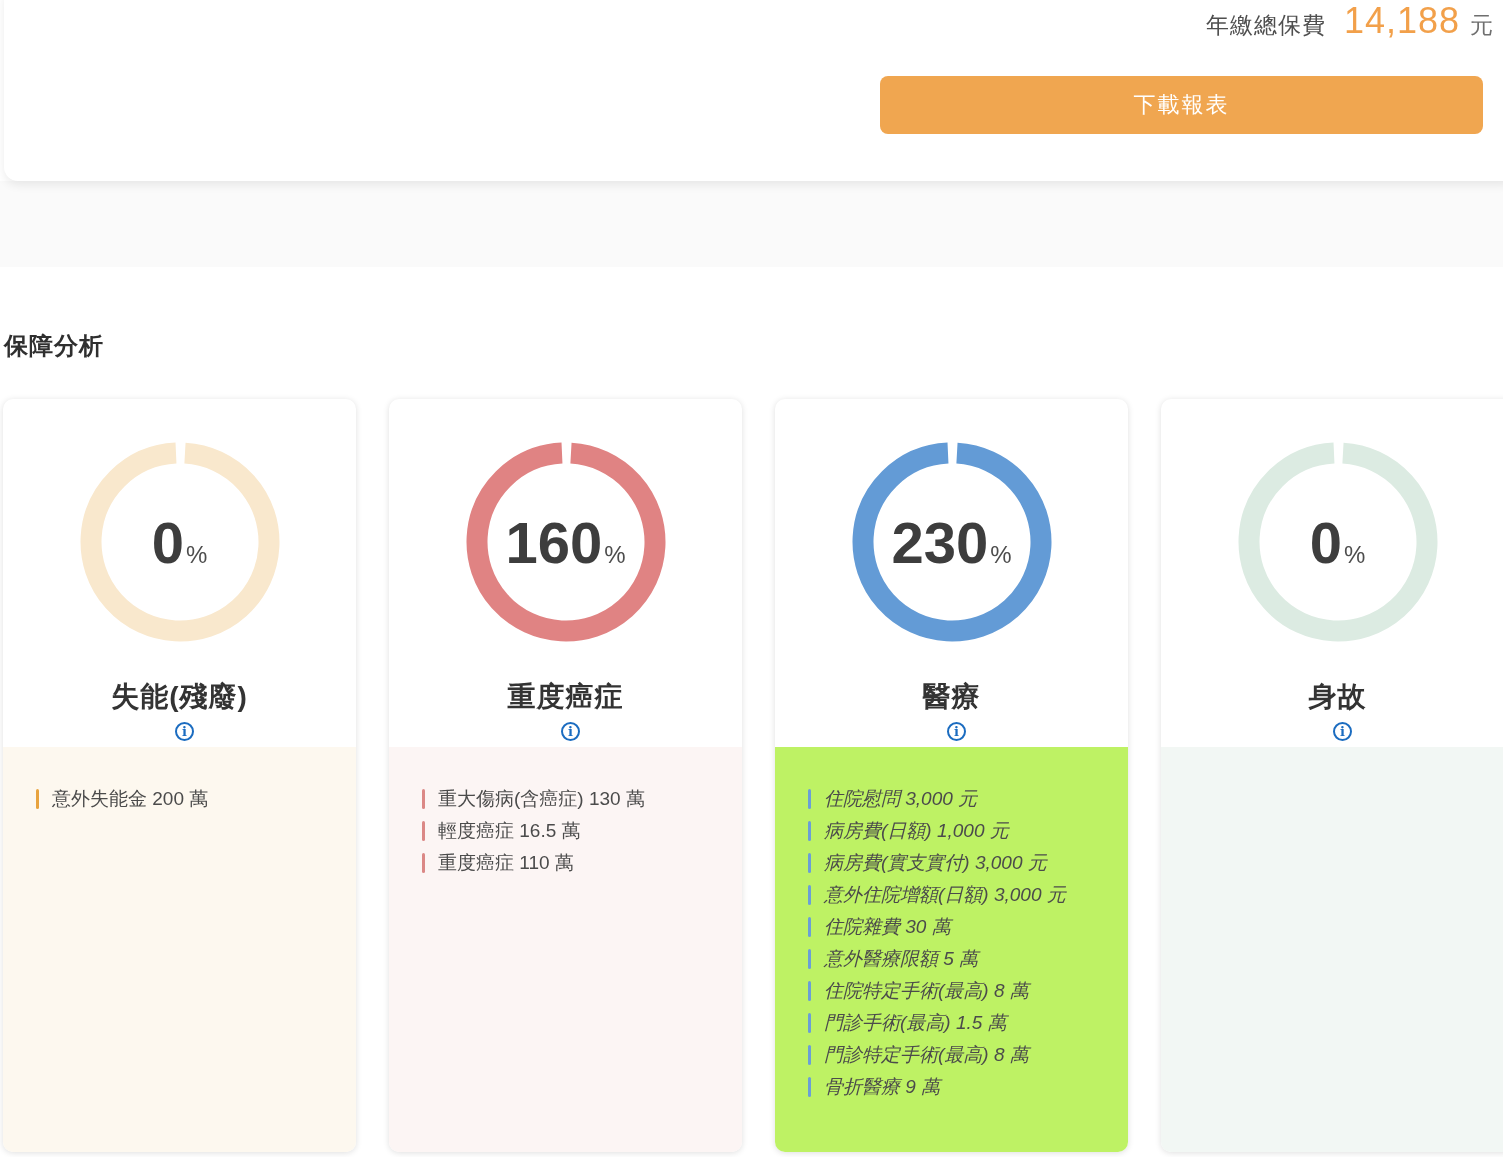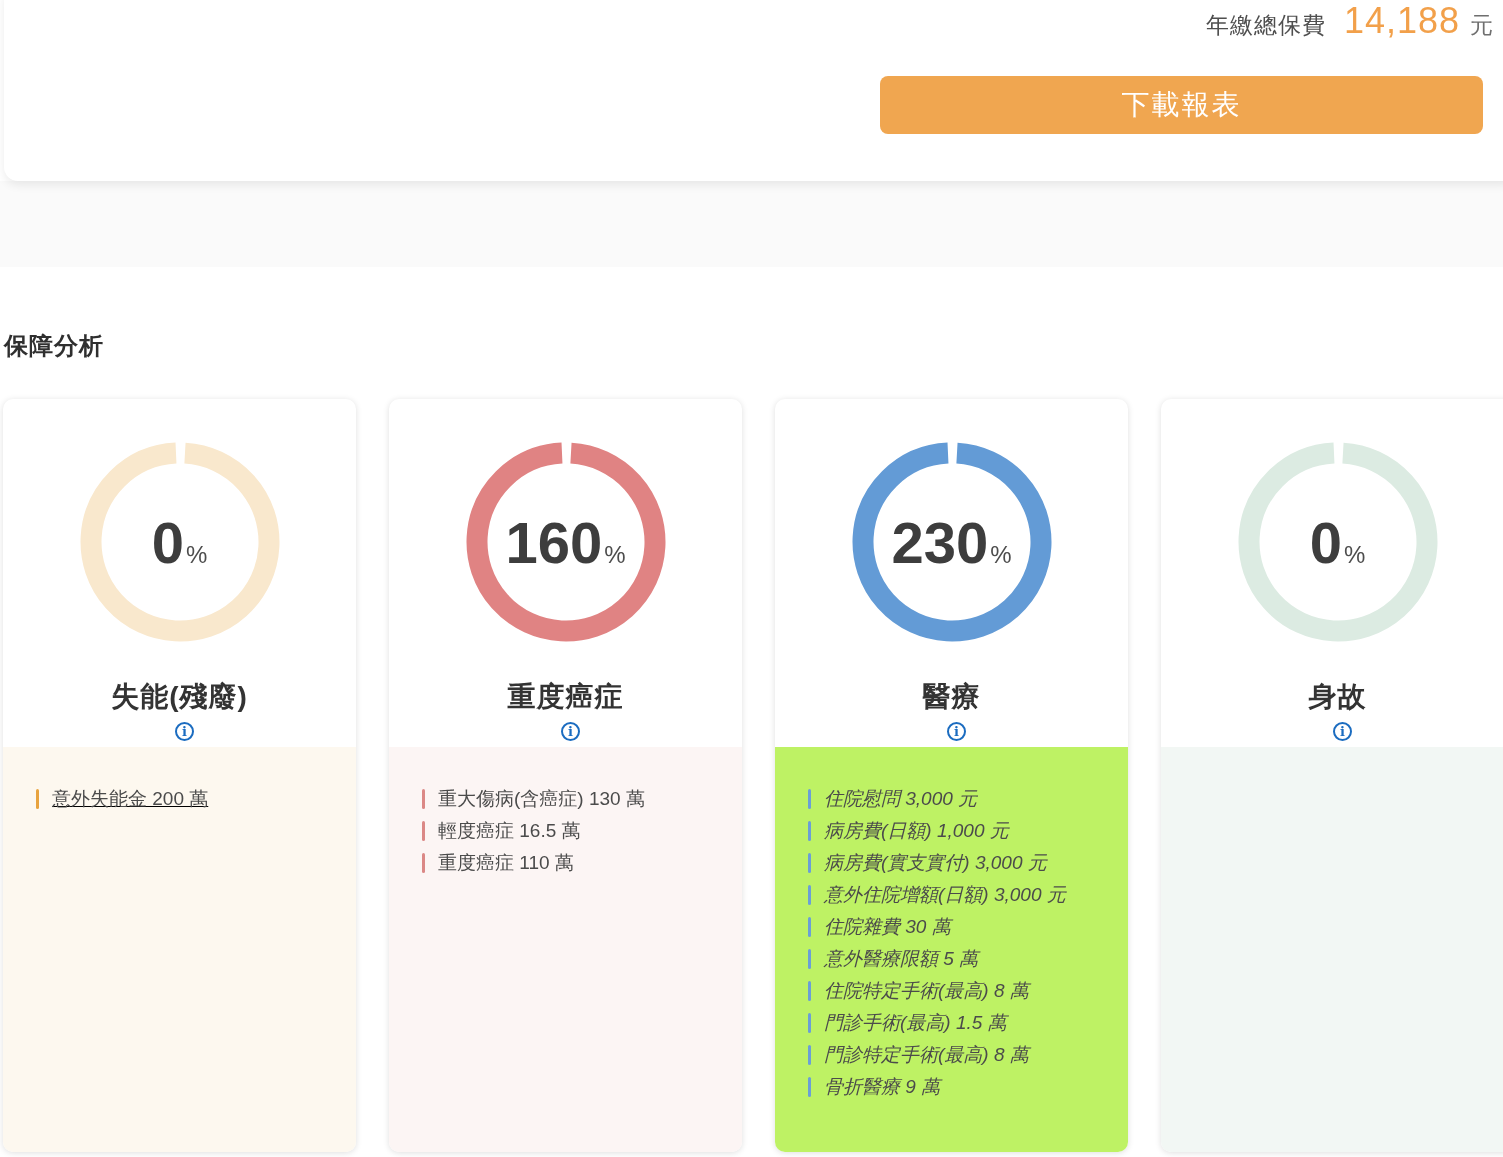--- a/index.html
+++ b/index.html
@@ -27,21 +27,21 @@
   .premium-value { font-size: 36px; color: #f2a04a; font-weight: 500; margin: 0 10px 0 18px; letter-spacing: 1px; }
   .premium-unit { font-size: 23px; color: #6f6f6f; }
   .download-btn {
     position: absolute;
     top: 90px; right: 34px;
     width: 603px; height: 58px;
     background: #f0a650;
     border: none;
     border-radius: 8px;
     color: #ffffff;
-    font-size: 28px;
+    font-size: 22px;
     font-family: inherit;
     letter-spacing: 2px;
     cursor: pointer;
   }
   
   .band { height: 86px; background: #fafafa; }
   
   .analysis { padding-top: 63px; }
   .section-title {
     margin-left: 4px;
@@ -144,21 +144,21 @@
             <span class="donut-value">0</span>
             <span class="donut-pct">%</span>
           </div>
         </div>
       </div>
       <div class="card-label-row">
         <span class="card-label">失能(殘廢)</span>
         <span class="info-icon">i</span>
       </div>
     </div>
-    <div class="card-benefits" style="background: rgb(253, 248, 239); text-decoration: underline;">
+    <div class="card-benefits" style="background: rgb(253, 248, 239);">
       <div>
             <div class="benefit-item">
               <span class="benefit-bar" style="background: rgb(232, 163, 62);"></span>
               <span>意外失能金 200 萬</span>
             </div>
           </div>
     </div>
   </div>
 
   <div class="card">

